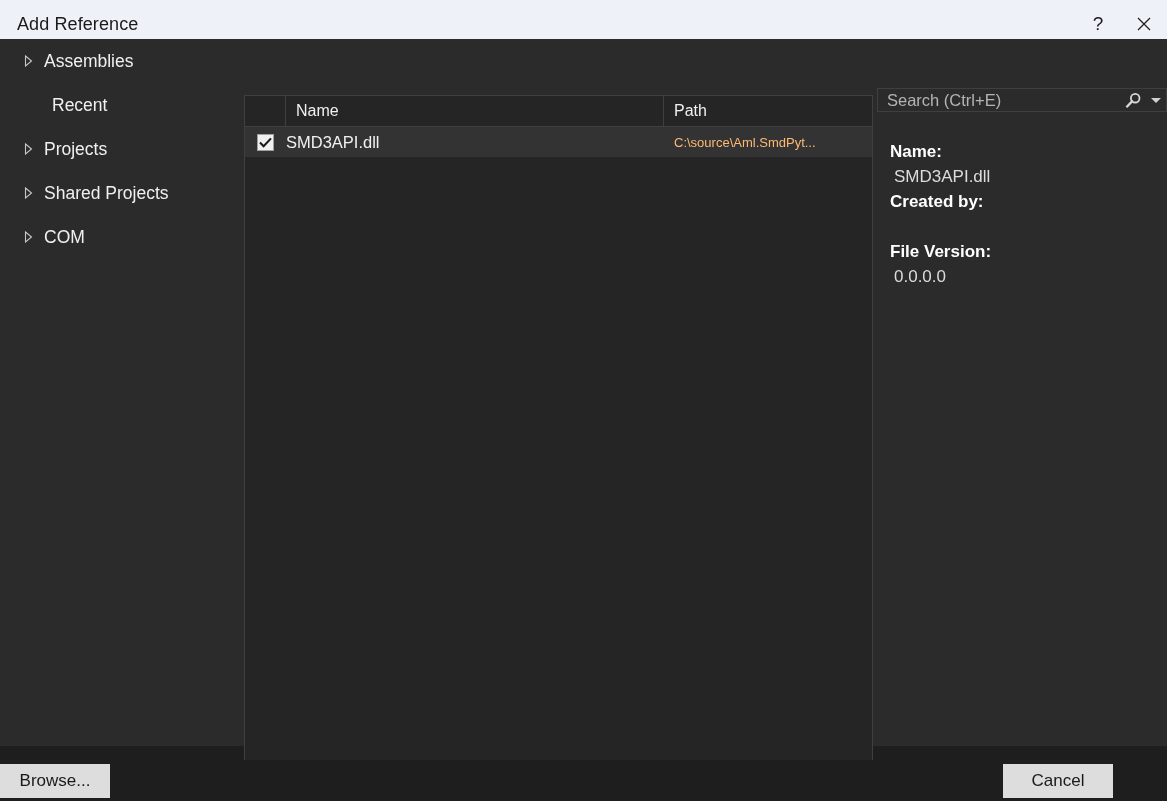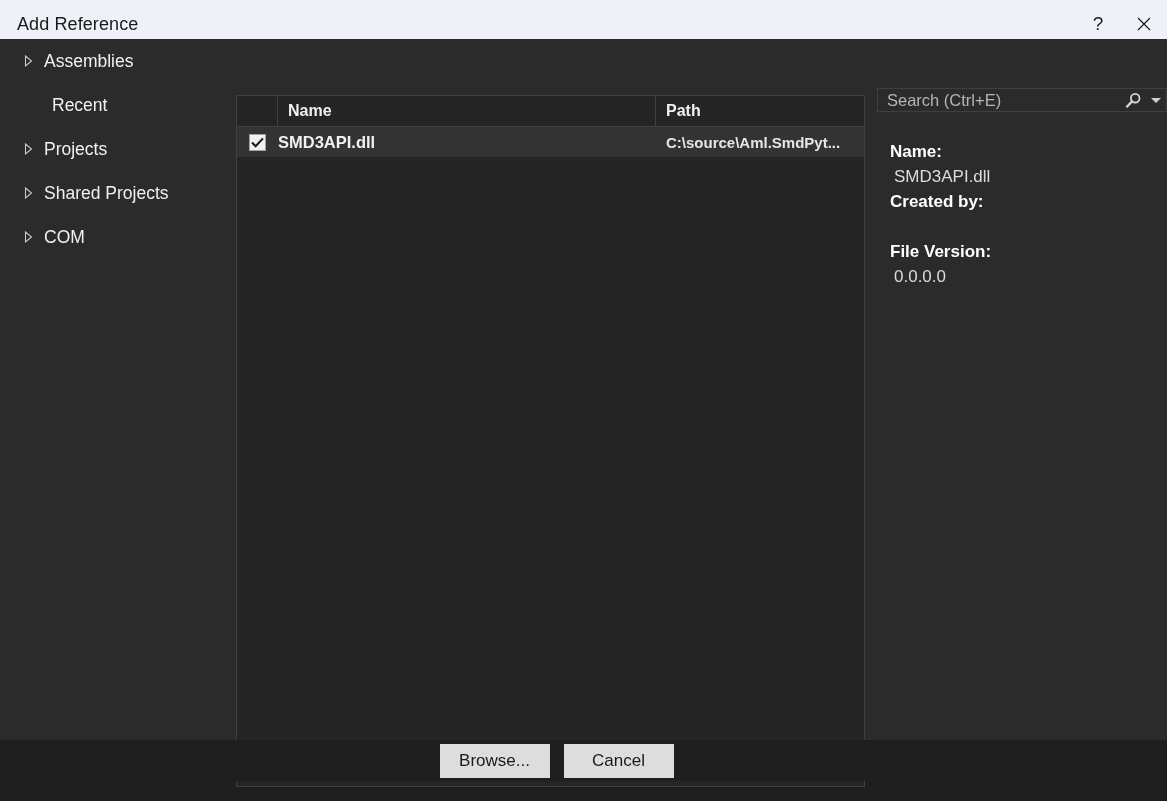--- a/index.html
+++ b/index.html
@@ -88,28 +88,27 @@
     display: flex;
     align-items: center;
     justify-content: center;
   }
   .tree-label { margin-left: 5px; }
   .tree-item.child .tree-label { margin-left: 41px; }
 
   
   .list-panel {
     position: absolute;
-    left: 236px;
+    left: 244px;
     top: 56px;
     width: 629px;
     height: 692px;
     background: #252526;
     border: 1px solid #3f3f41;
     box-sizing: border-box;
-    font-weight: bold;
   }
   .list-header {
     display: flex;
     height: 30px;
     background: #252526;
     border-bottom: 1px solid #3f3f41;
     align-items: stretch;
   }
   .lh-cell {
     display: flex;
@@ -151,22 +150,22 @@
   .checkbox svg { display: block; }
   .row-name {
     width: 378px;
     color: #f0f0f0;
     font-size: 16.5px;
     white-space: nowrap;
     overflow: hidden;
   }
   .row-path {
     flex: 1;
-    color: #e5e5e5;
-    font-size: 15px;
+    color: #fdba74;
+    font-size: 13px;
     padding-left: 10px;
     white-space: nowrap;
     overflow: hidden;
     box-sizing: border-box;
   }
 
   
   .search-box {
     position: absolute;
     left: 877px;
@@ -229,27 +228,27 @@
     font-size: 17px;
     line-height: 25px;
     margin-left: 17px;
     min-height: 25px;
     white-space: nowrap;
   }
 
   
   .footer {
     position: absolute;
-    left: 0; top: 740px;
+    left: 0; top: 760px;
     width: 1167px;
     height: 41px;
     background: #1e1e1e;
     display: flex;
     align-items: center;
-    justify-content: center;
+    justify-content: space-between;
   }
   .btn {
     height: 34px;
     width: 110px;
     background: #dddddd;
     color: #1a1a1a;
     font-size: 17px;
     font-family: "Liberation Sans", sans-serif;
     border: 1px solid #dddddd;
     box-sizing: border-box;

